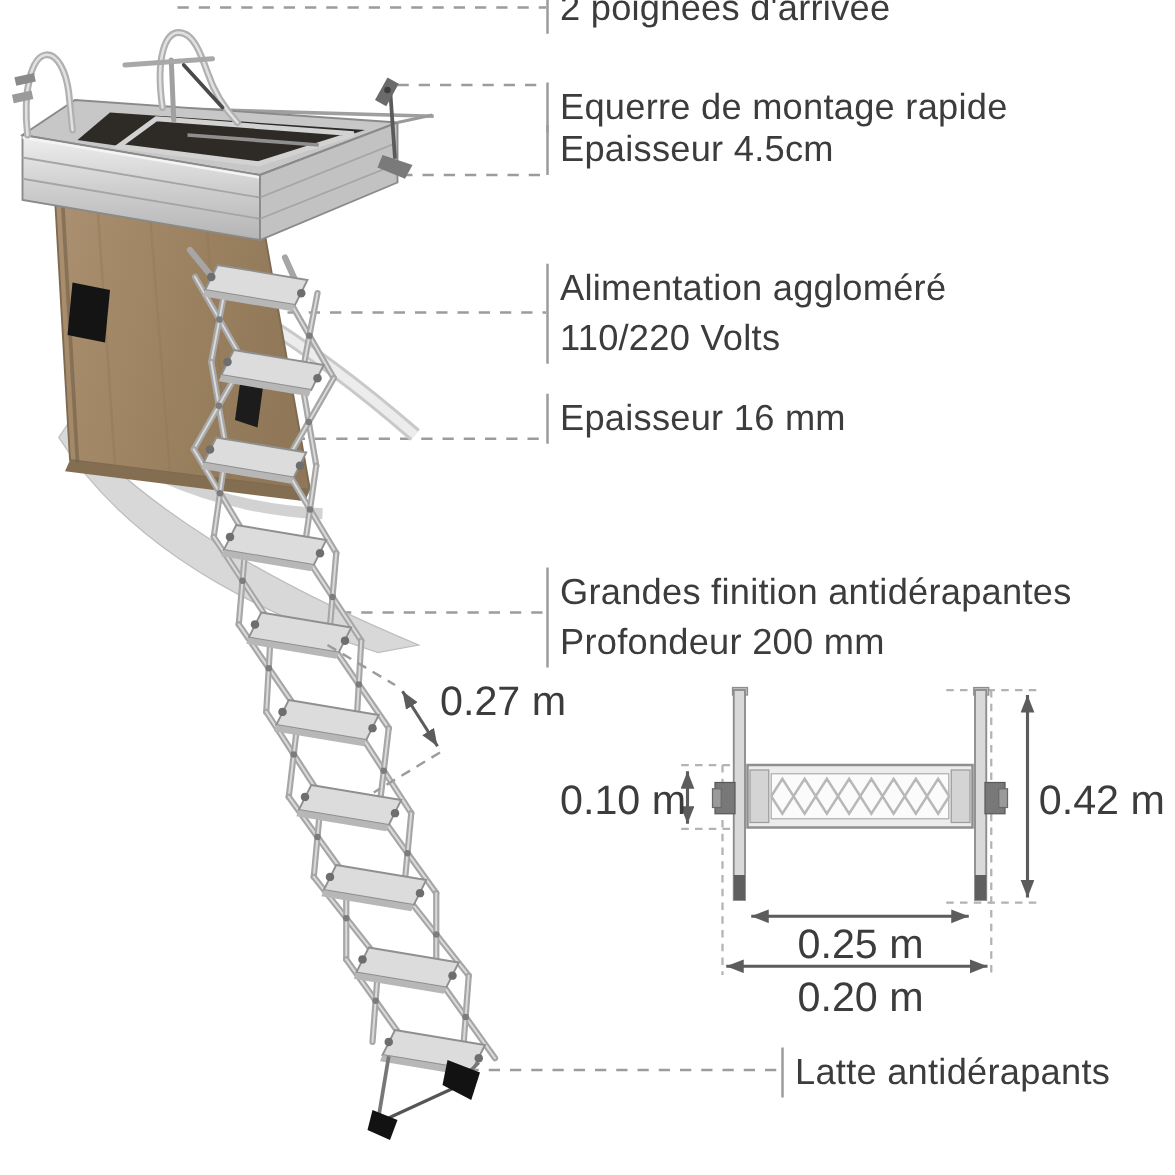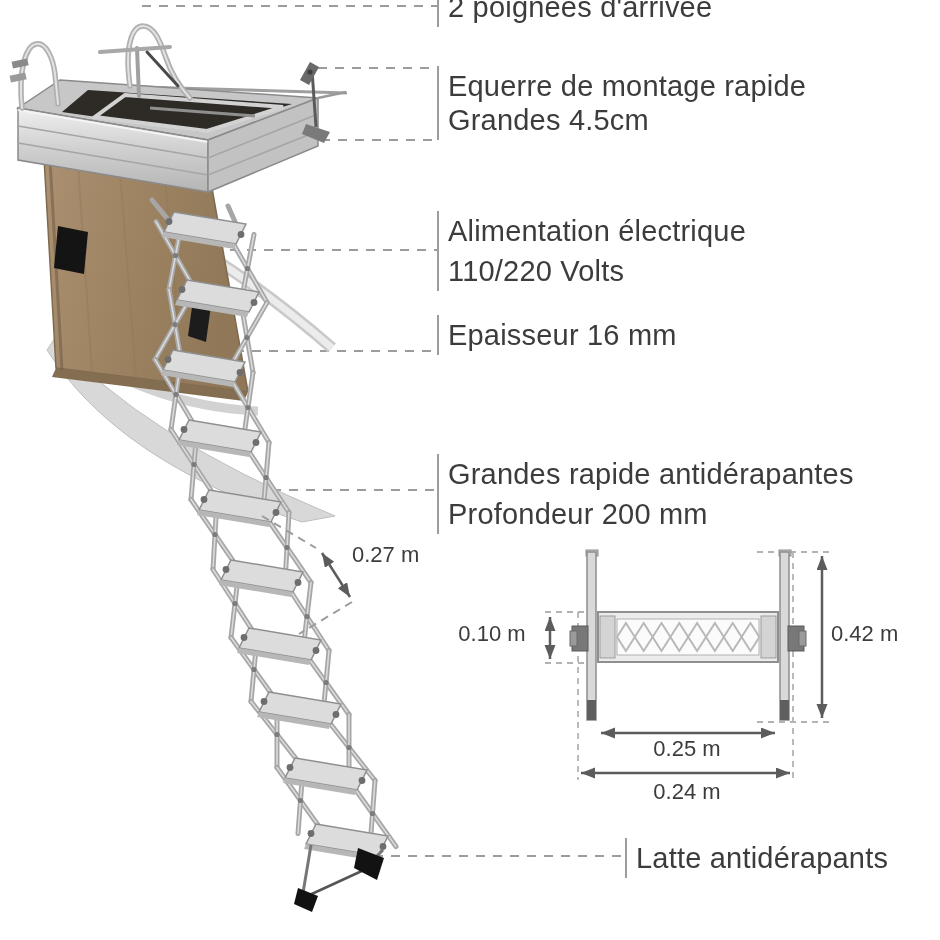--- a/index.html
+++ b/index.html
@@ -10,21 +10,21 @@
   }
   #scene { position:absolute; left:0; top:0; }
   .ann {
     position:absolute; left:437px;
     border-left:2px solid #9c9c9c; padding-left:9px;
     font-size:29px; line-height:40px; color:#3c3c3c;
     white-space:nowrap; letter-spacing:0.2px;
   }
   .ann span { display:block; }
   .dim {
-    position:absolute; font-size:22px; color:#3c3c3c; white-space:nowrap;
+    position:absolute; font-size:33px; color:#3c3c3c; white-space:nowrap;
   }
   .dim.right { text-align:center; }
   .dim.center { text-align:center; }
 </style>
 </head>
 <body>
 
 <svg id="scene" width="940" height="940" viewBox="0 0 940 940">
   <defs>
     <marker id="ah" markerUnits="userSpaceOnUse" markerWidth="15" markerHeight="12" refX="14" refY="5.5" orient="auto-start-reverse">
@@ -296,34 +296,34 @@
   </g>
 </svg>
 
 <div class="ann" style="top:-13px">
   <span>2 poignées d'arrivée</span>
 </div>
 <div class="ann" style="top:66px">
   <span>Equerre de montage rapide</span>
 </div>
 <div class="ann" style="top:100px">
-  <span>Grandes 4.5cm</span>
+  <span>Epaisseur 4.5cm</span>
 </div>
 <div class="ann" style="top:211px">
-  <span>Alimentation électrique</span>
+  <span>Alimentation aggloméré</span>
   <span>110/220 Volts</span>
 </div>
 <div class="ann" style="top:315px">
   <span>Epaisseur 16 mm</span>
 </div>
 <div class="ann" style="top:454px">
-  <span>Grandes rapide antidérapantes</span>
+  <span>Grandes finition antidérapantes</span>
   <span>Profondeur 200 mm</span>
 </div>
 <div class="ann" style="top:838px; left:625px">
   <span>Latte antidérapants</span>
 </div>
 
 <div class="dim" style="left:352px; top:542px">0.27 m</div>
 <div class="dim right" style="left:448px; top:621px; width:88px">0.10 m</div>
 <div class="dim" style="left:831px; top:621px">0.42 m</div>
 <div class="dim center" style="left:638px; top:736px; width:98px">0.25 m</div>
-<div class="dim center" style="left:638px; top:779px; width:98px">0.24 m</div>
+<div class="dim center" style="left:638px; top:779px; width:98px">0.20 m</div>
 
 </body></html>

